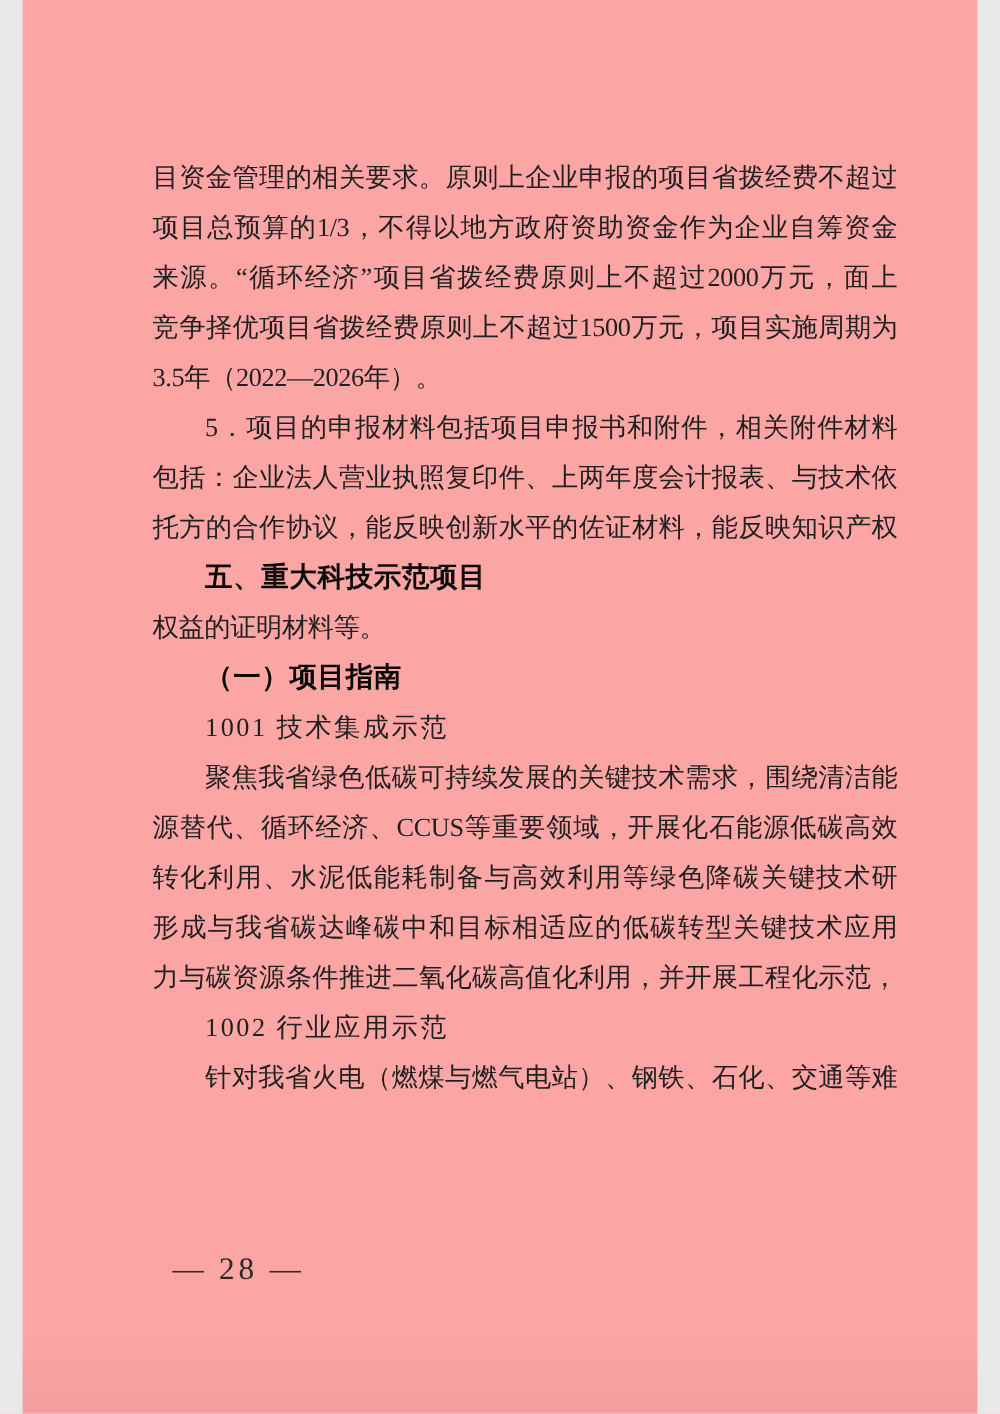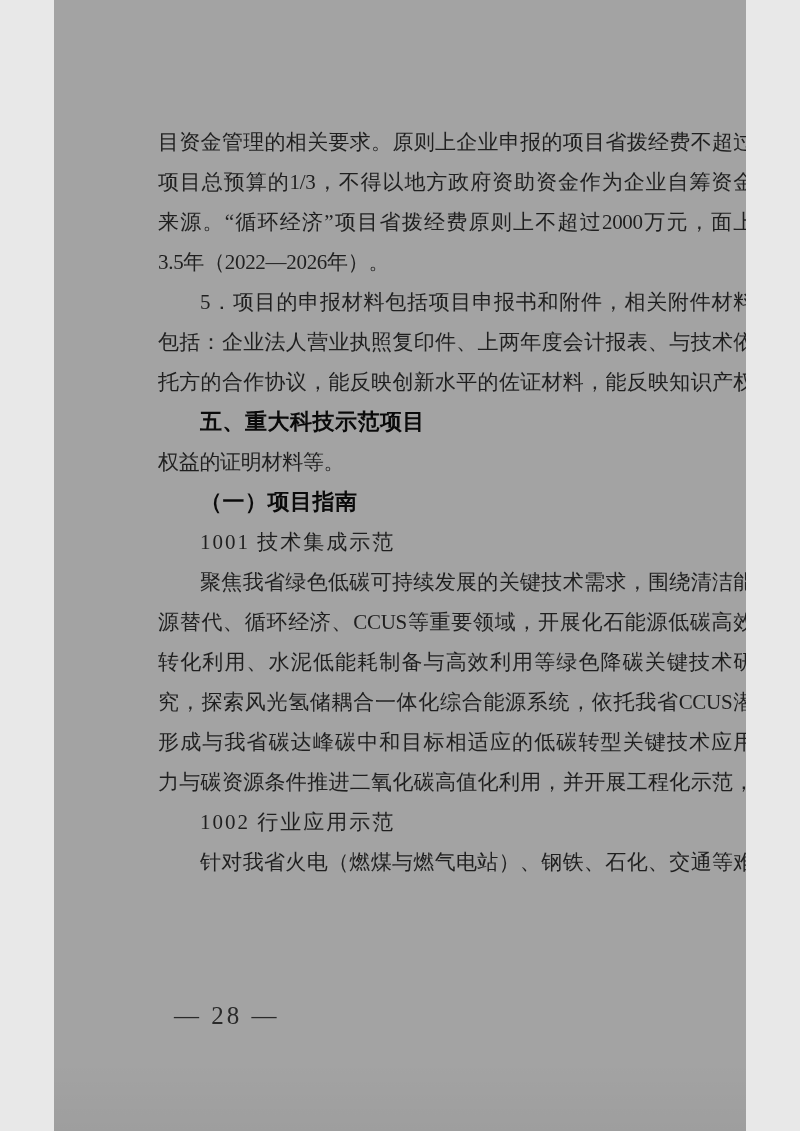--- a/index.html
+++ b/index.html
@@ -2,24 +2,24 @@
 <html><head>
 <meta charset="utf-8">
 <style>
   html, body {
     margin: 0;
     padding: 0;
     background: #e8e8e8;
   }
   .sheet {
     position: relative;
-    width: 692px;
+    width: 764px;
     height: 1131px;
     margin: 0 auto;
-    background: #a3a3a3;
+    background: #fca5a5;
     overflow: hidden;
     font-family: "Liberation Serif", "DejaVu Serif", serif;
     color: #1f1f1f;
   }
   
   .sheet::after {
     content: "";
     position: absolute;
     left: 0; right: 0; bottom: 0;
     height: 70px;
@@ -76,31 +76,31 @@
   }
 </style>
 </head>
 <body>
 
 <div class="sheet">
   <div class="content">
     <div class="ln j">目资金管理的相关要求。原则上企业申报的项目省拨经费不超过</div>
     <div class="ln j">项目总预算的1/3，不得以地方政府资助资金作为企业自筹资金</div>
     <div class="ln j">来源。“循环经济”项目省拨经费原则上不超过2000万元，面上</div>
+    <div class="ln j">竞争择优项目省拨经费原则上不超过1500万元，项目实施周期为</div>
     <div class="ln l">3.5年（2022—2026年）。</div>
     <div class="ln j ind">5．项目的申报材料包括项目申报书和附件，相关附件材料</div>
     <div class="ln j">包括：企业法人营业执照复印件、上两年度会计报表、与技术依</div>
     <div class="ln j">托方的合作协议，能反映创新水平的佐证材料，能反映知识产权</div>
     <div class="ln h">五、重大科技示范项目</div>
     <div class="ln l">权益的证明材料等。</div>
     <div class="ln h">（一）项目指南</div>
     <div class="ln sub">1001 技术集成示范</div>
     <div class="ln j ind">聚焦我省绿色低碳可持续发展的关键技术需求，围绕清洁能</div>
     <div class="ln j">源替代、循环经济、CCUS等重要领域，开展化石能源低碳高效</div>
     <div class="ln j">转化利用、水泥低能耗制备与高效利用等绿色降碳关键技术研</div>
-    <div class="ln j">究，探索风光氢储耦合一体化综合能源系统，依托我省CCUS潜</div>
     <div class="ln j">形成与我省碳达峰碳中和目标相适应的低碳转型关键技术应用</div>
     <div class="ln j">力与碳资源条件推进二氧化碳高值化利用，并开展工程化示范，</div>
     <div class="ln sub">1002 行业应用示范</div>
     <div class="ln j ind">针对我省火电（燃煤与燃气电站）、钢铁、石化、交通等难</div>
   </div>
   <div class="pagenum">— 28 —</div>
 </div>
 
 </body></html>

